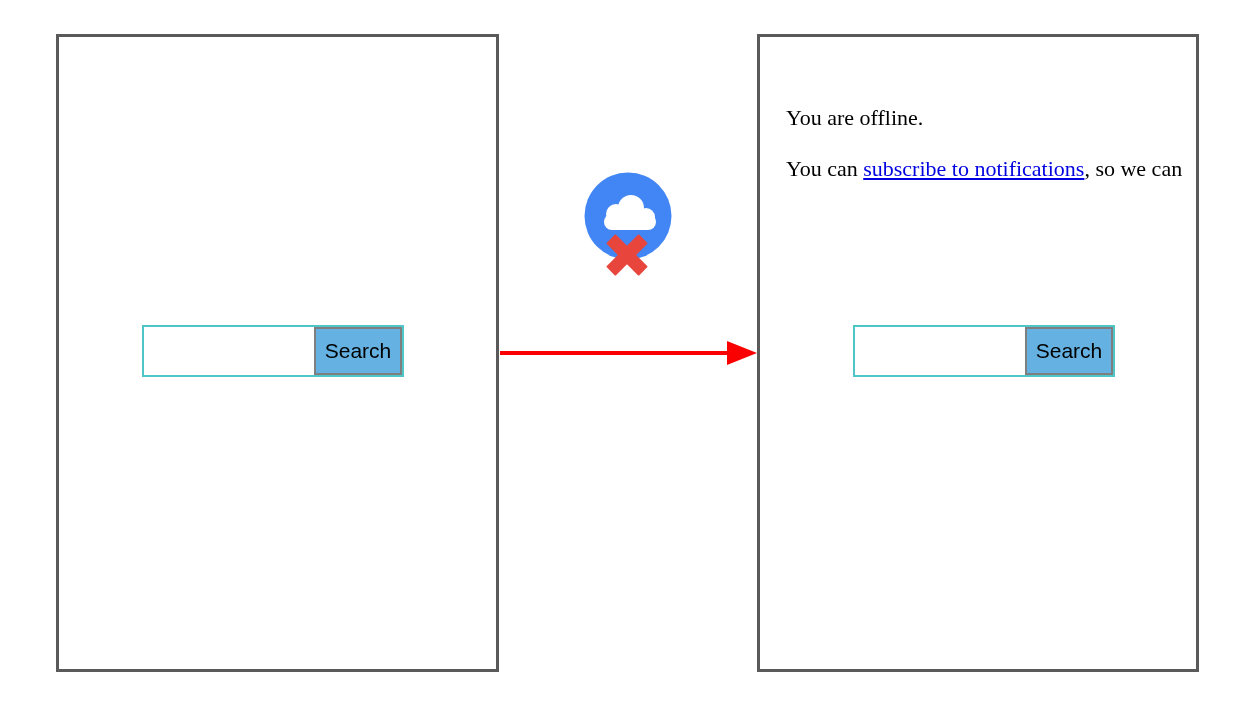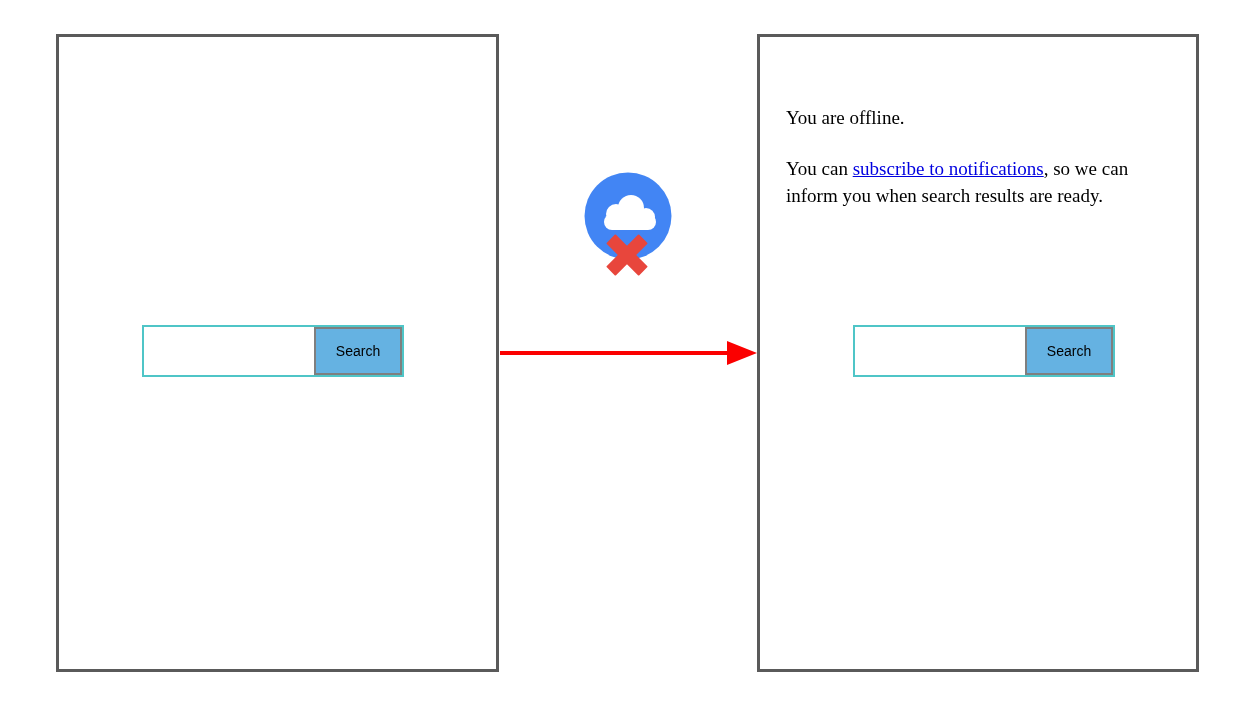--- a/index.html
+++ b/index.html
@@ -46,32 +46,32 @@
     font-family: "Liberation Sans", sans-serif;
     font-size: 18px;
     background: #ffffff;
   }
   .search-button {
     flex: 0 0 88px;
     width: 88px;
     background: #65b2e2;
     border: 2px solid #7f7f7f;
     font-family: "Liberation Sans", sans-serif;
-    font-size: 14px;
+    font-size: 21px;
     color: #000000;
     cursor: pointer;
   }
 
   .message-block {
     position: absolute;
     left: 26px;
     top: 67px;
     width: 410px;
     font-family: "Liberation Serif", serif;
-    font-size: 19px;
+    font-size: 22px;
     line-height: 27px;
     color: #000000;
   }
   .message-block p { margin: 0 0 24px 0; }
   .message-block p:last-child { margin-bottom: 0; }
   .subscribe-link {
     color: #0000e0;
     text-decoration: underline;
     cursor: pointer;
     margin-top: 20px;
@@ -120,21 +120,21 @@
     <g transform="rotate(45 43 83)">
       <rect x="20" y="76.5" width="46" height="13" rx="1" fill="#e8463c"></rect>
       <rect x="36.5" y="60" width="13" height="46" rx="1" fill="#e8463c"></rect>
     </g>
   </svg>
 
   <div class="window right">
 
     <div class="message-block">
       <p>You are offline.</p>
-      <p><span>You can </span><a href="#" class="subscribe-link">subscribe to notifications</a><span>, so we can</span><br><span>inform you when search results are ready.</span></p>
+      <p><span>You can </span><a href="#" class="subscribe-link">subscribe to notifications</a><span>, so we can</span><br></p>
     </div>
 
     <div class="search-form">
       <input class="search-input" type="text" value="" style="">
       <button class="search-button">Search</button>
     </div>
   </div>
 
 </div>
 

